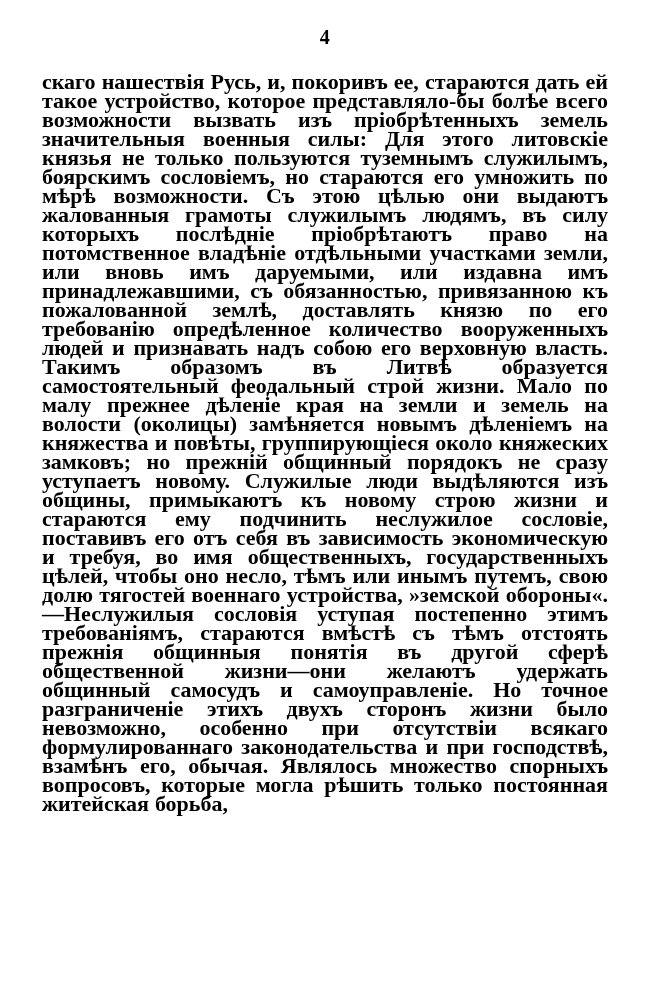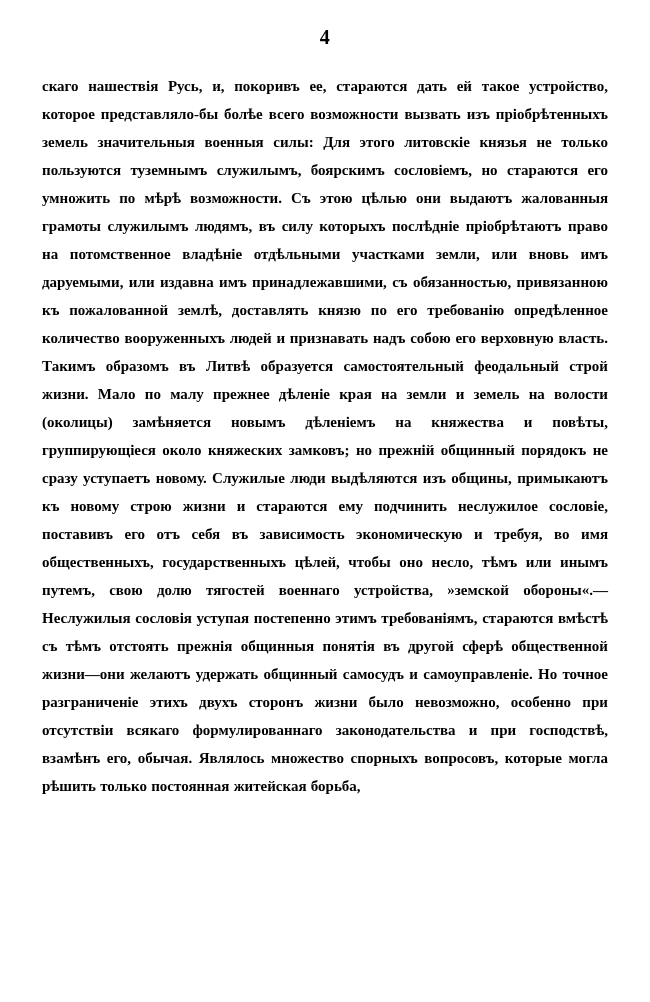--- a/index.html
+++ b/index.html
@@ -29,22 +29,22 @@
     text-align: center;
     font-size: 20px;
     font-weight: bold;
     letter-spacing: 0.5px;
   }
   .body-text {
     position: absolute;
     top: 72px;
     left: 42px;
     width: 566px;
-    font-size: 15px;
-    line-height: 28px;
+    font-size: 22px;
+    line-height: 19px;
     text-align: justify;
     text-justify: inter-word;
     word-spacing: 0.5px;
     hyphens: none;
   }
   .body-text p {
     margin: 0;
     text-indent: 0;
   }
   

